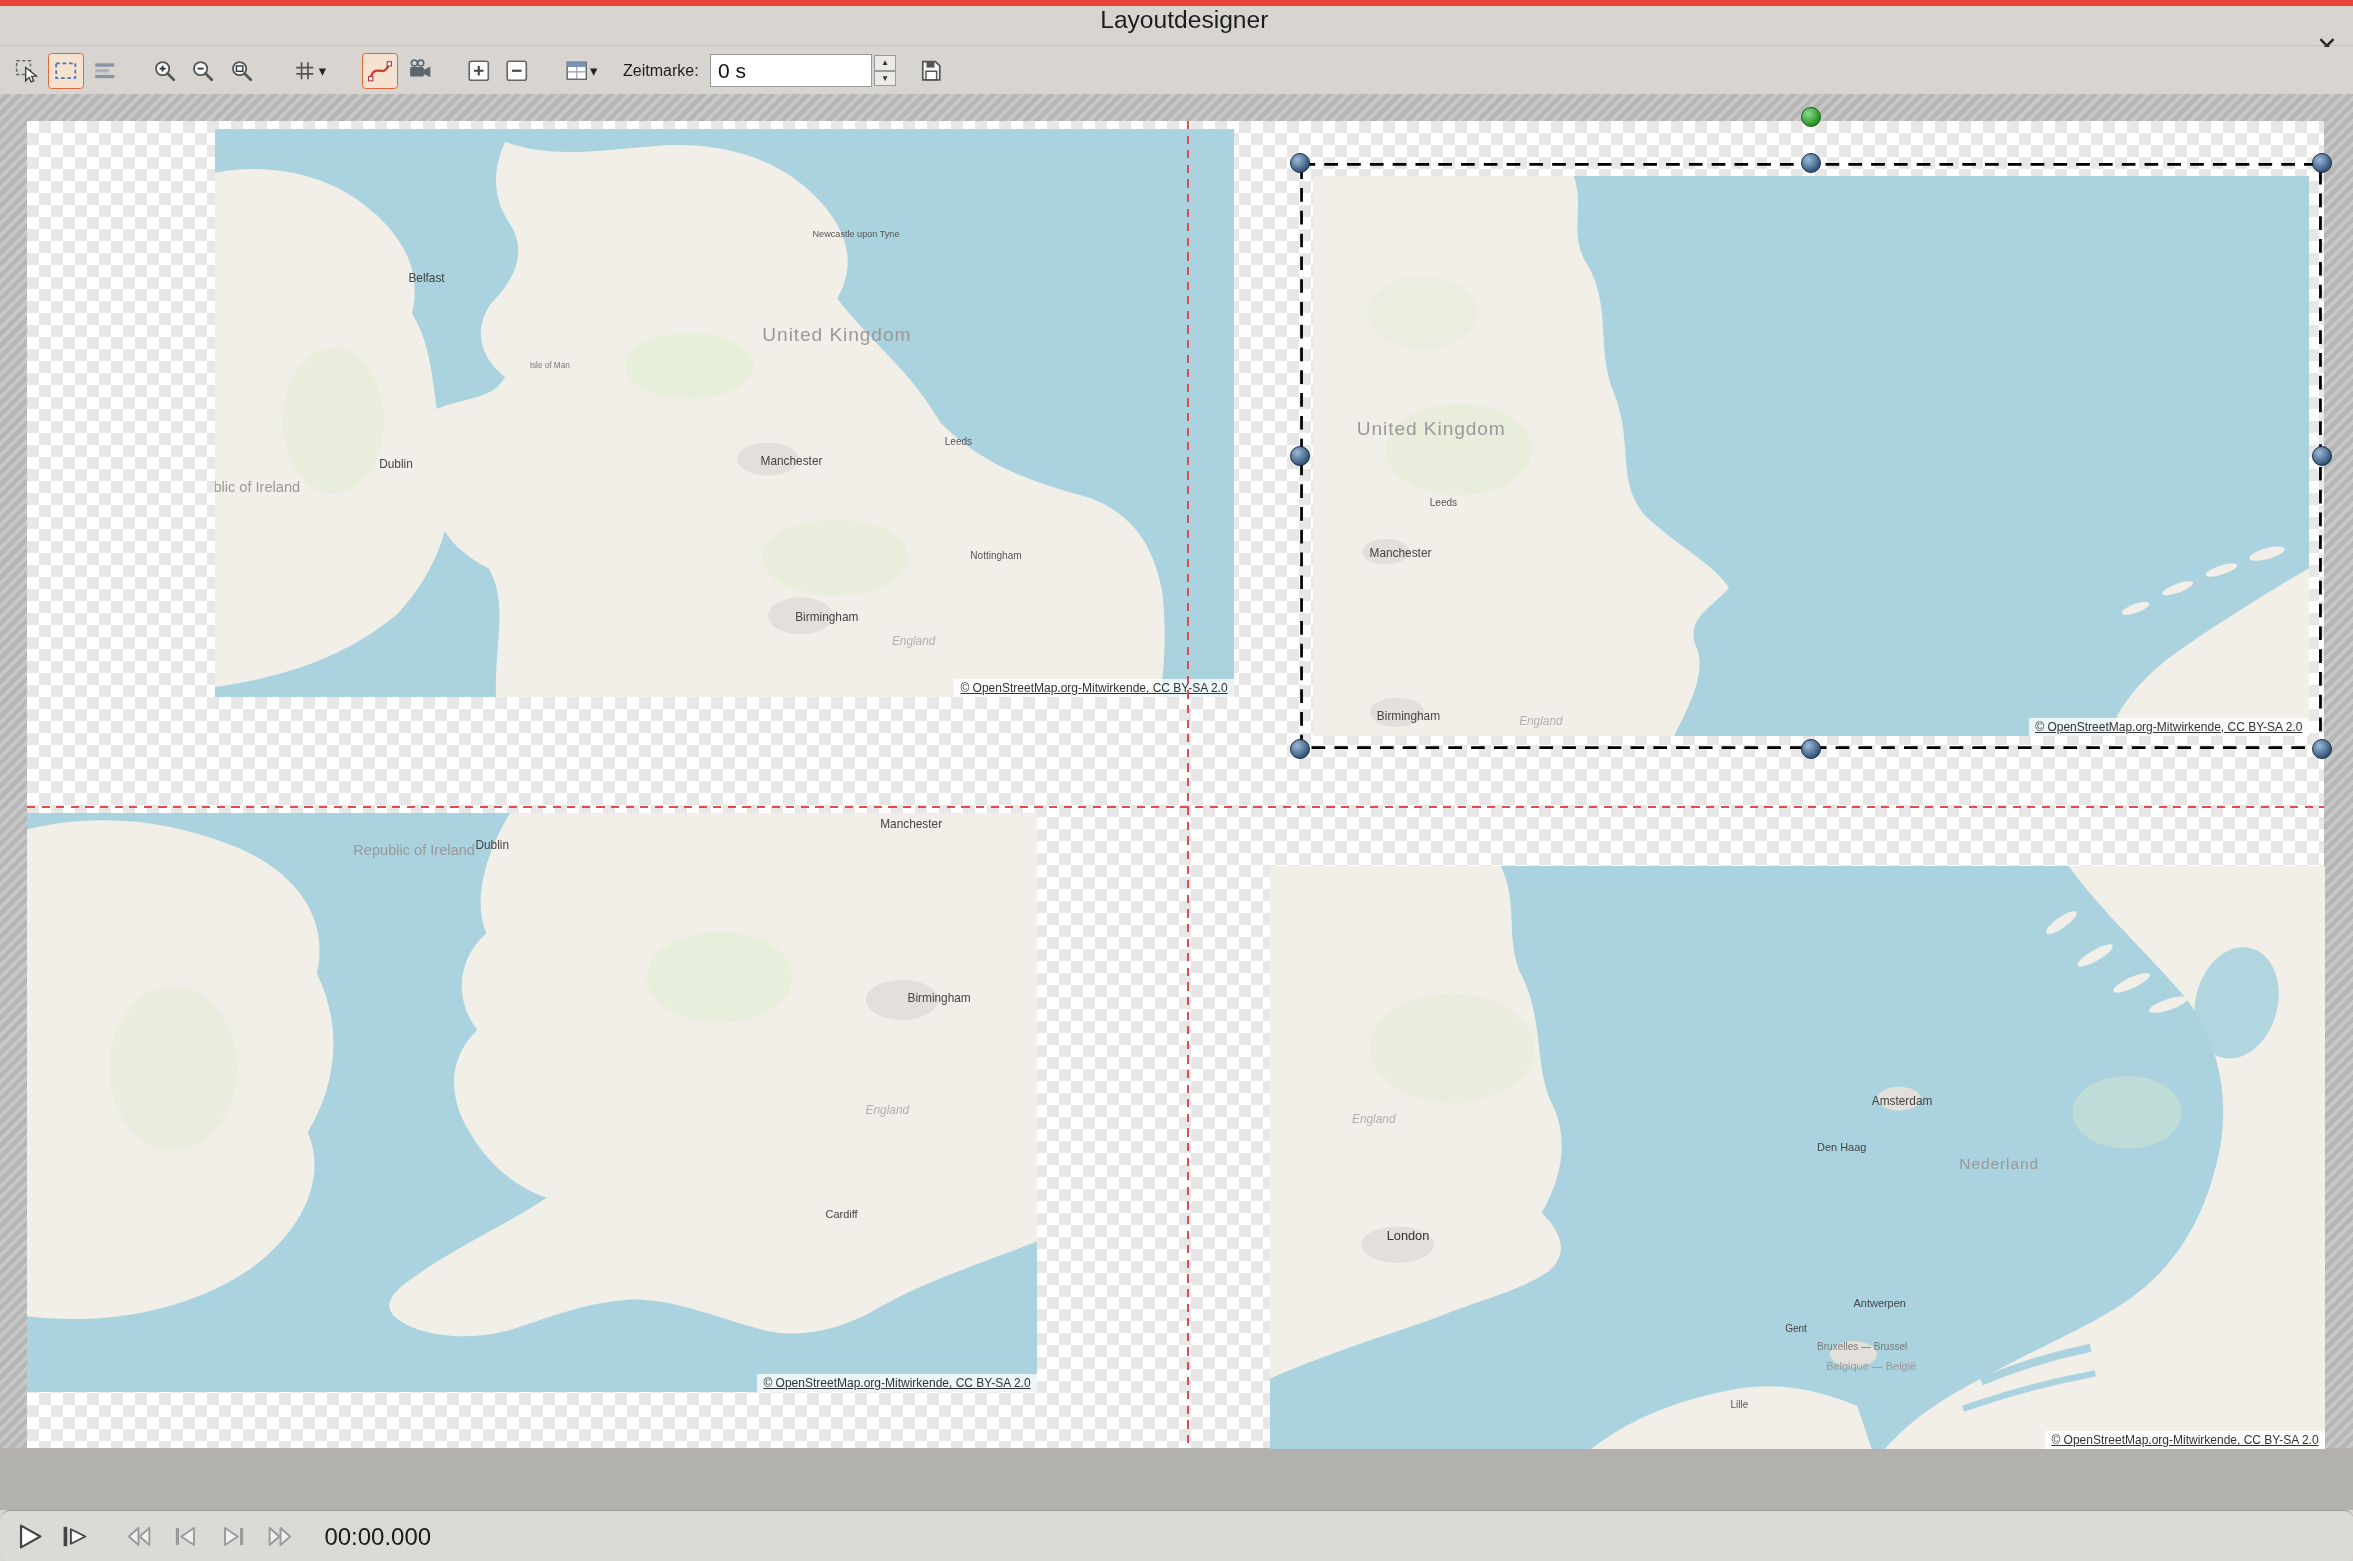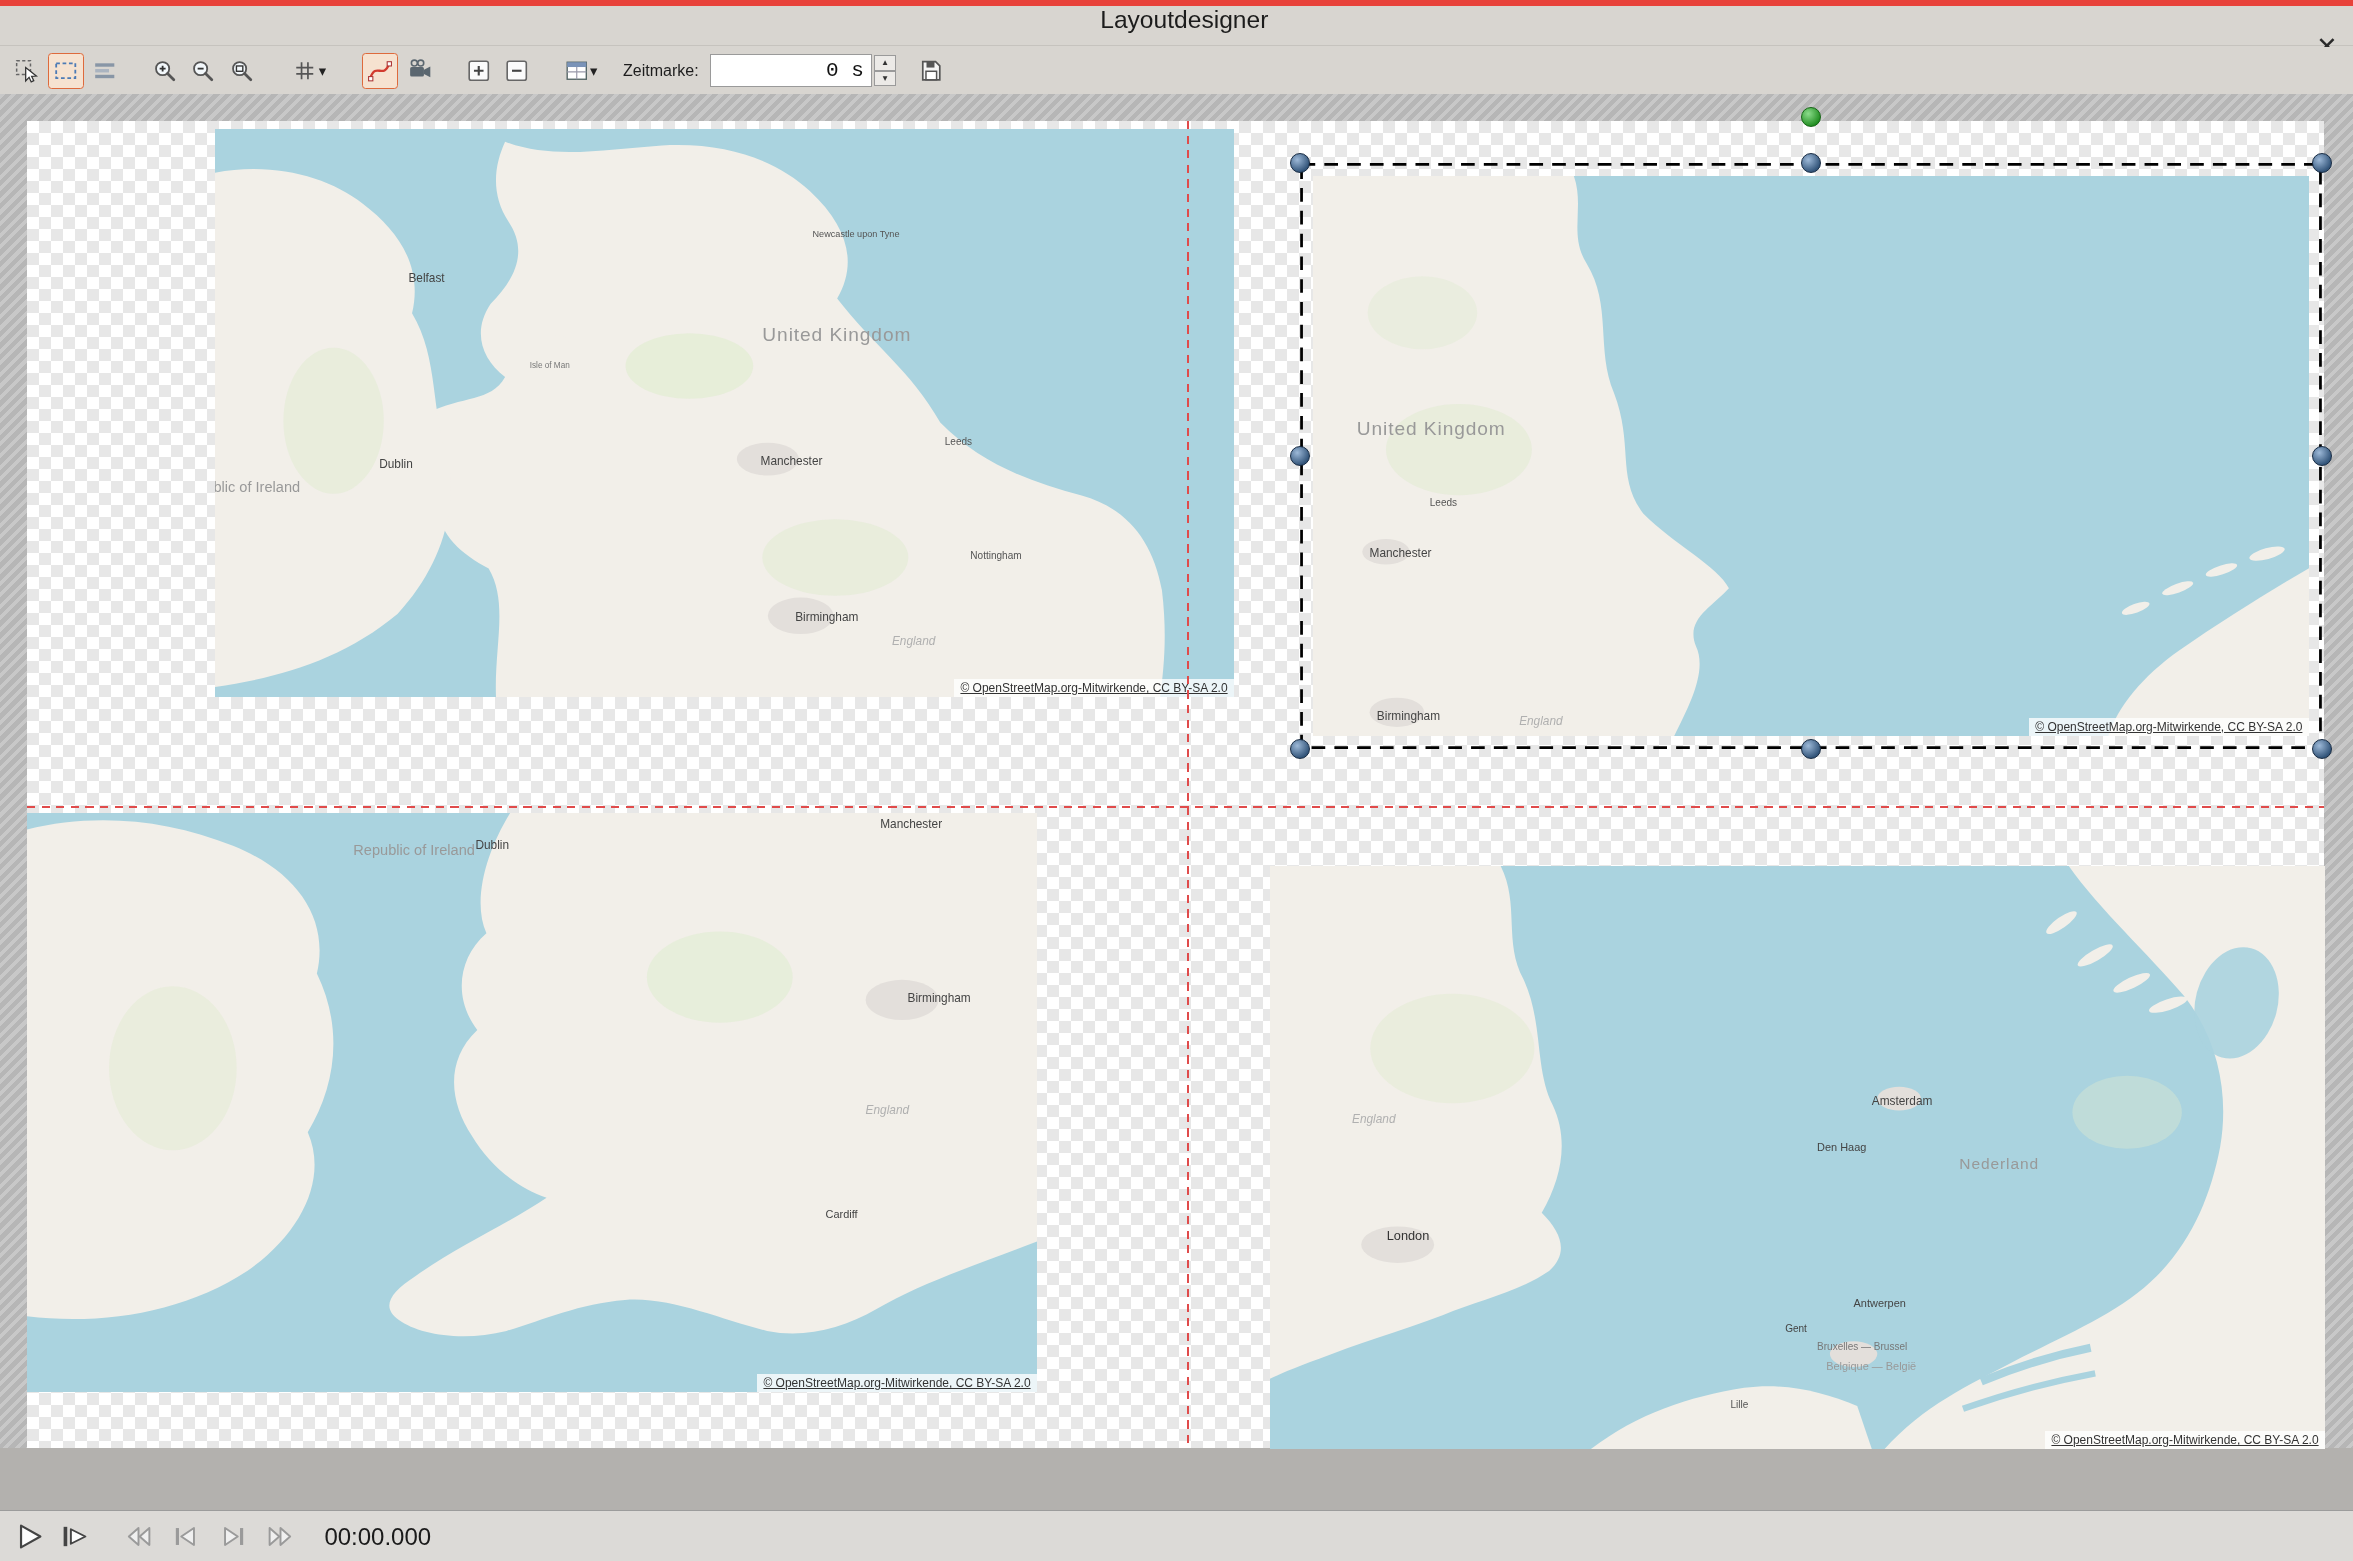--- a/index.html
+++ b/index.html
@@ -15,21 +15,21 @@
 
   .toolbar{position:absolute;left:0;top:47px;width:2354px;height:47px;background:#d8d5d0;
            display:flex;align-items:center;border-bottom:0.9px solid #a9a7a4;}
   .tbtn{width:36px;height:36px;display:flex;align-items:center;justify-content:center;
         border:1.8px solid transparent;border-radius:3.6px;box-sizing:border-box;}
   .tbtn.active{border-color:#de6a3c;background:#f6e2d0;}
   .tbtn svg{width:25.5px;height:25.5px;}
   .dd{font-size:14.6px;color:#222;margin-left:0.9px;}
   .tb-label{font-size:16px;color:#1d1d1d;margin-left:17px;}
   .zeit-input{margin-left:11px;width:146px;height:31px;border:0.9px solid #9a9a9a;background:#fff;
-              font-size:21px;font-family:Liberation Mono, monospace;padding:0 7.3px;color:#111;text-align:right;}
+              font-size:21px;font-family:Liberation Sans, sans-serif;padding:0 7.3px;color:#111;}
   .spinner{display:flex;flex-direction:column;margin-left:1.8px;}
   .spinner .spin{width:22px;height:15.5px;border:0.9px solid #9a9a9a;background:#eceae7;font-size:8.2px;
                  display:flex;align-items:center;justify-content:center;color:#333;box-sizing:border-box;}
 
   
   .canvas{position:absolute;left:0;top:94px;width:2354px;height:1416px;
           background:repeating-linear-gradient(135deg,#c8c8c8 0 3.6px,#b6b6b6 3.6px 8.2px);overflow:hidden;}
   .checker{position:absolute;left:27px;top:27px;width:2297px;height:1327px;
            background:repeating-conic-gradient(#e7e7e7 0% 25%,#ffffff 25% 50%) 0 0/24px 24px;}
   .bottom-gray{position:absolute;left:0;top:1354px;width:2354px;height:62px;background:#b3b1ae;}
@@ -52,21 +52,21 @@
           background:radial-gradient(circle at 35% 32%,#9db9d8,#33557a 72%);
           border:1.8px solid #182c44;transform:translate(-50%,-50%);z-index:6;}
   .handle.green{background:radial-gradient(circle at 35% 32%,#8cdc8c,#1f8c1f 75%);border-color:#156515;}
   .h-tl{left:0;top:0}.h-tc{left:50%;top:0}.h-tr{left:100%;top:0}
   .h-ml{left:0;top:50%}.h-mr{left:100%;top:50%}
   .h-bl{left:0;top:100%}.h-bc{left:50%;top:100%}.h-br{left:100%;top:100%}
   .h-rot{left:50%;top:-46px}
 
   
   .transport{position:absolute;left:0;top:1510px;width:2354px;height:51px;background:#dcdad7;
-             border-top:0.9px solid #9c9c9c;display:flex;align-items:center;}
+             border-top:0.9px solid #9c9c9c;display:flex;align-items:center;border-radius:10px;}
   .pbtn{width:40px;height:40px;display:flex;align-items:center;justify-content:center;}
   .pbtn svg{width:29px;height:29px;}
   .timecode{margin-left:24px;font-size:24px;color:#1a1a1a;}
 </style>
 </head>
 <body>
 
 <div class="app">
 
   <div class="accent-bar"></div>

